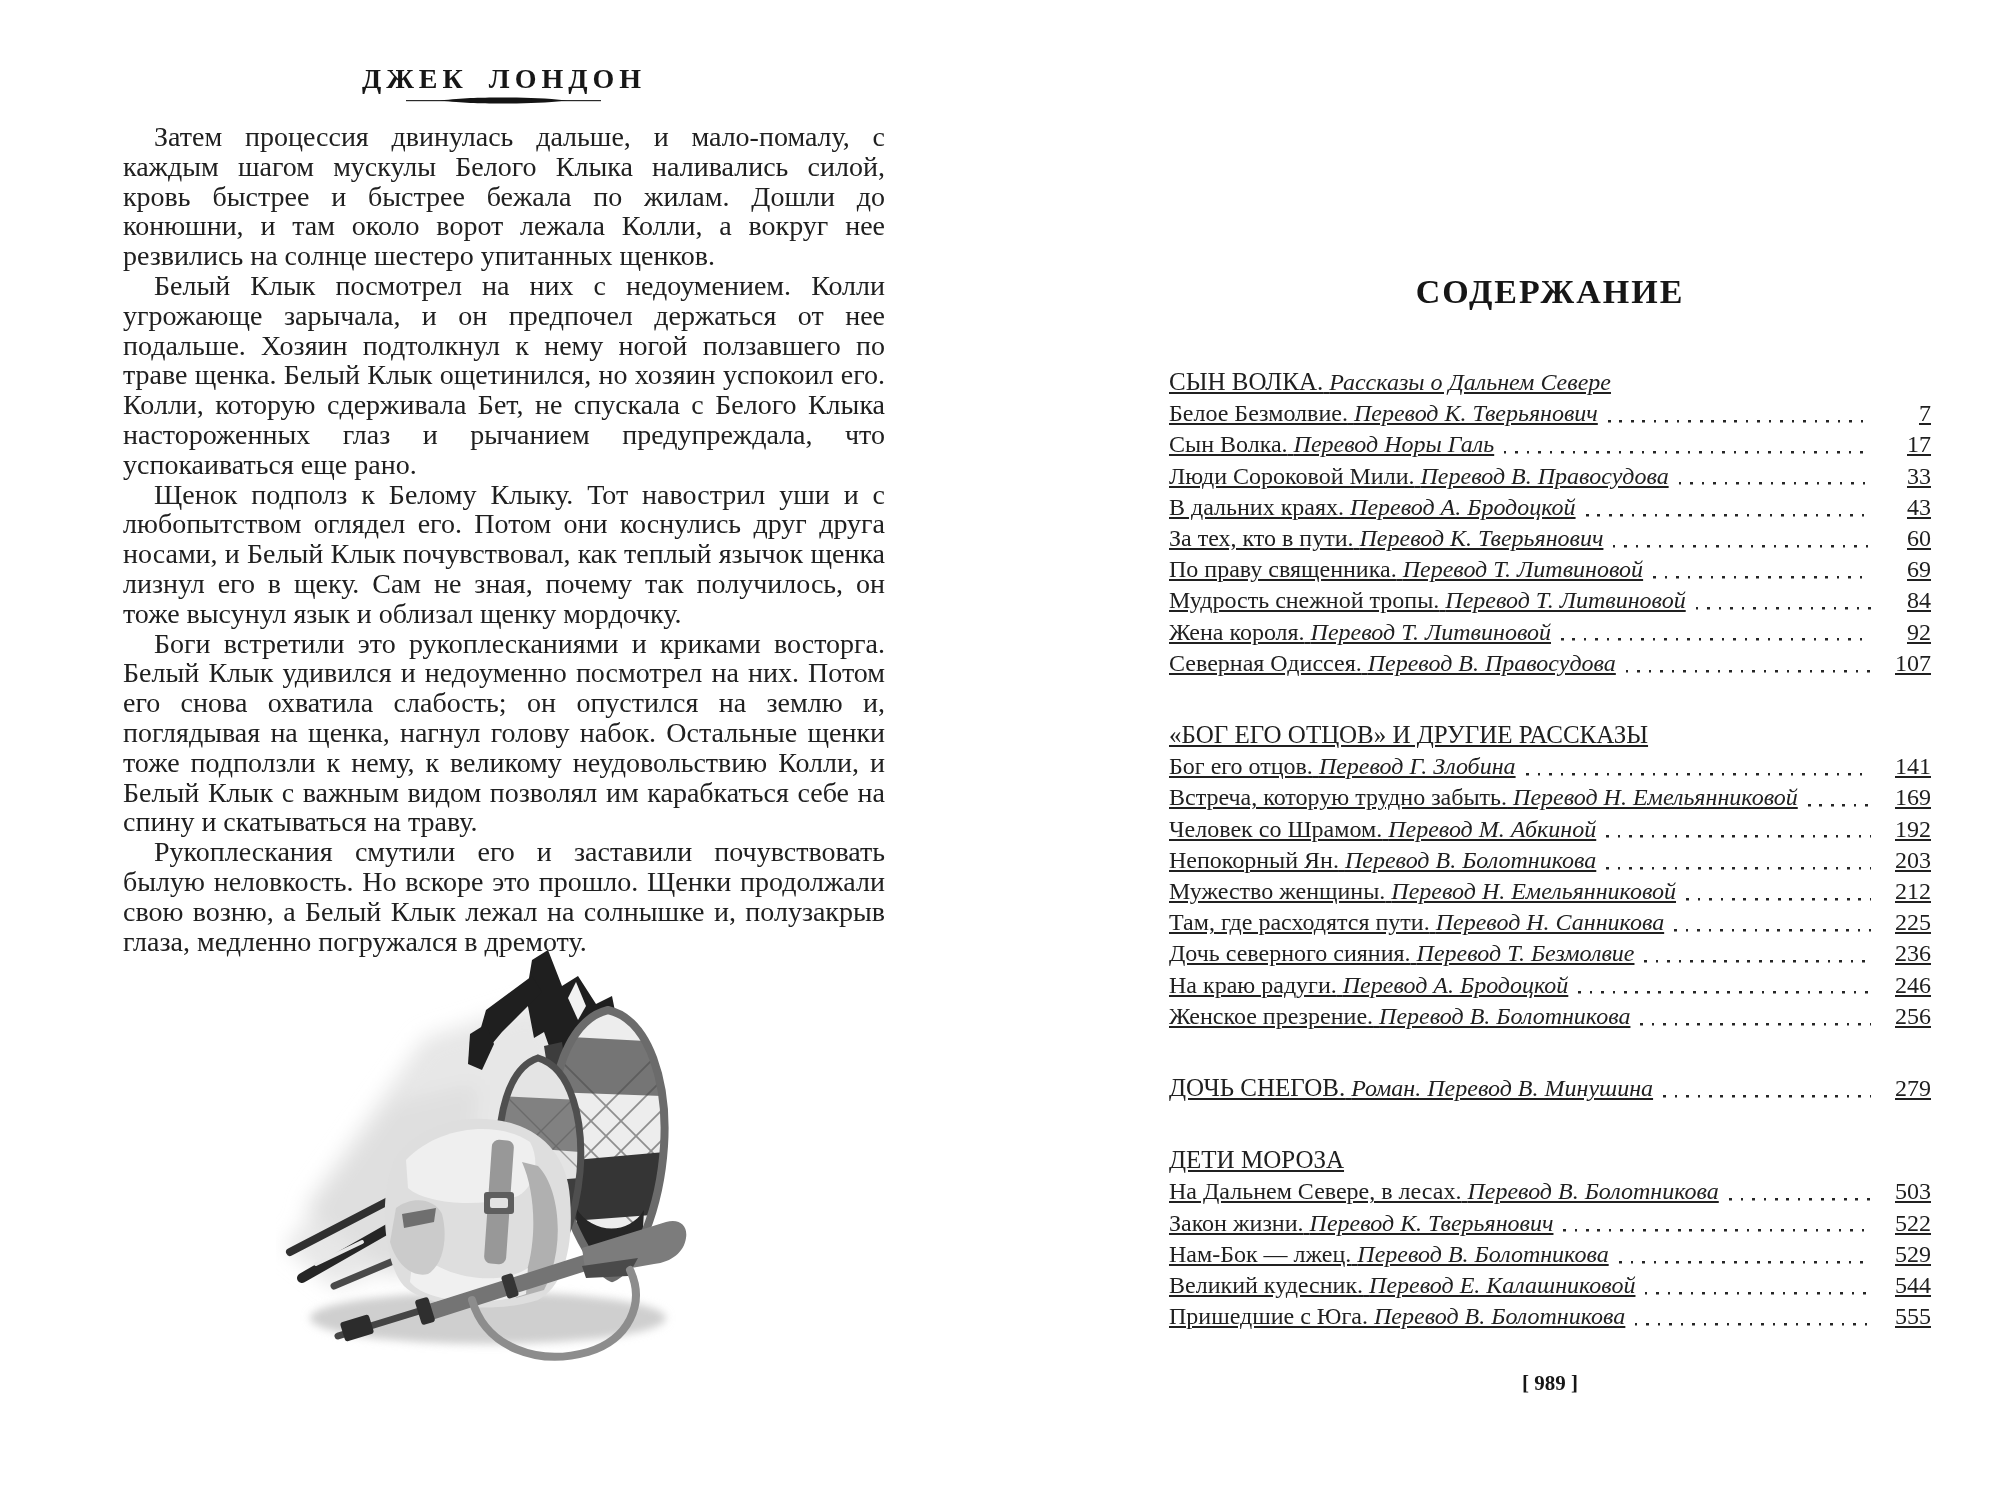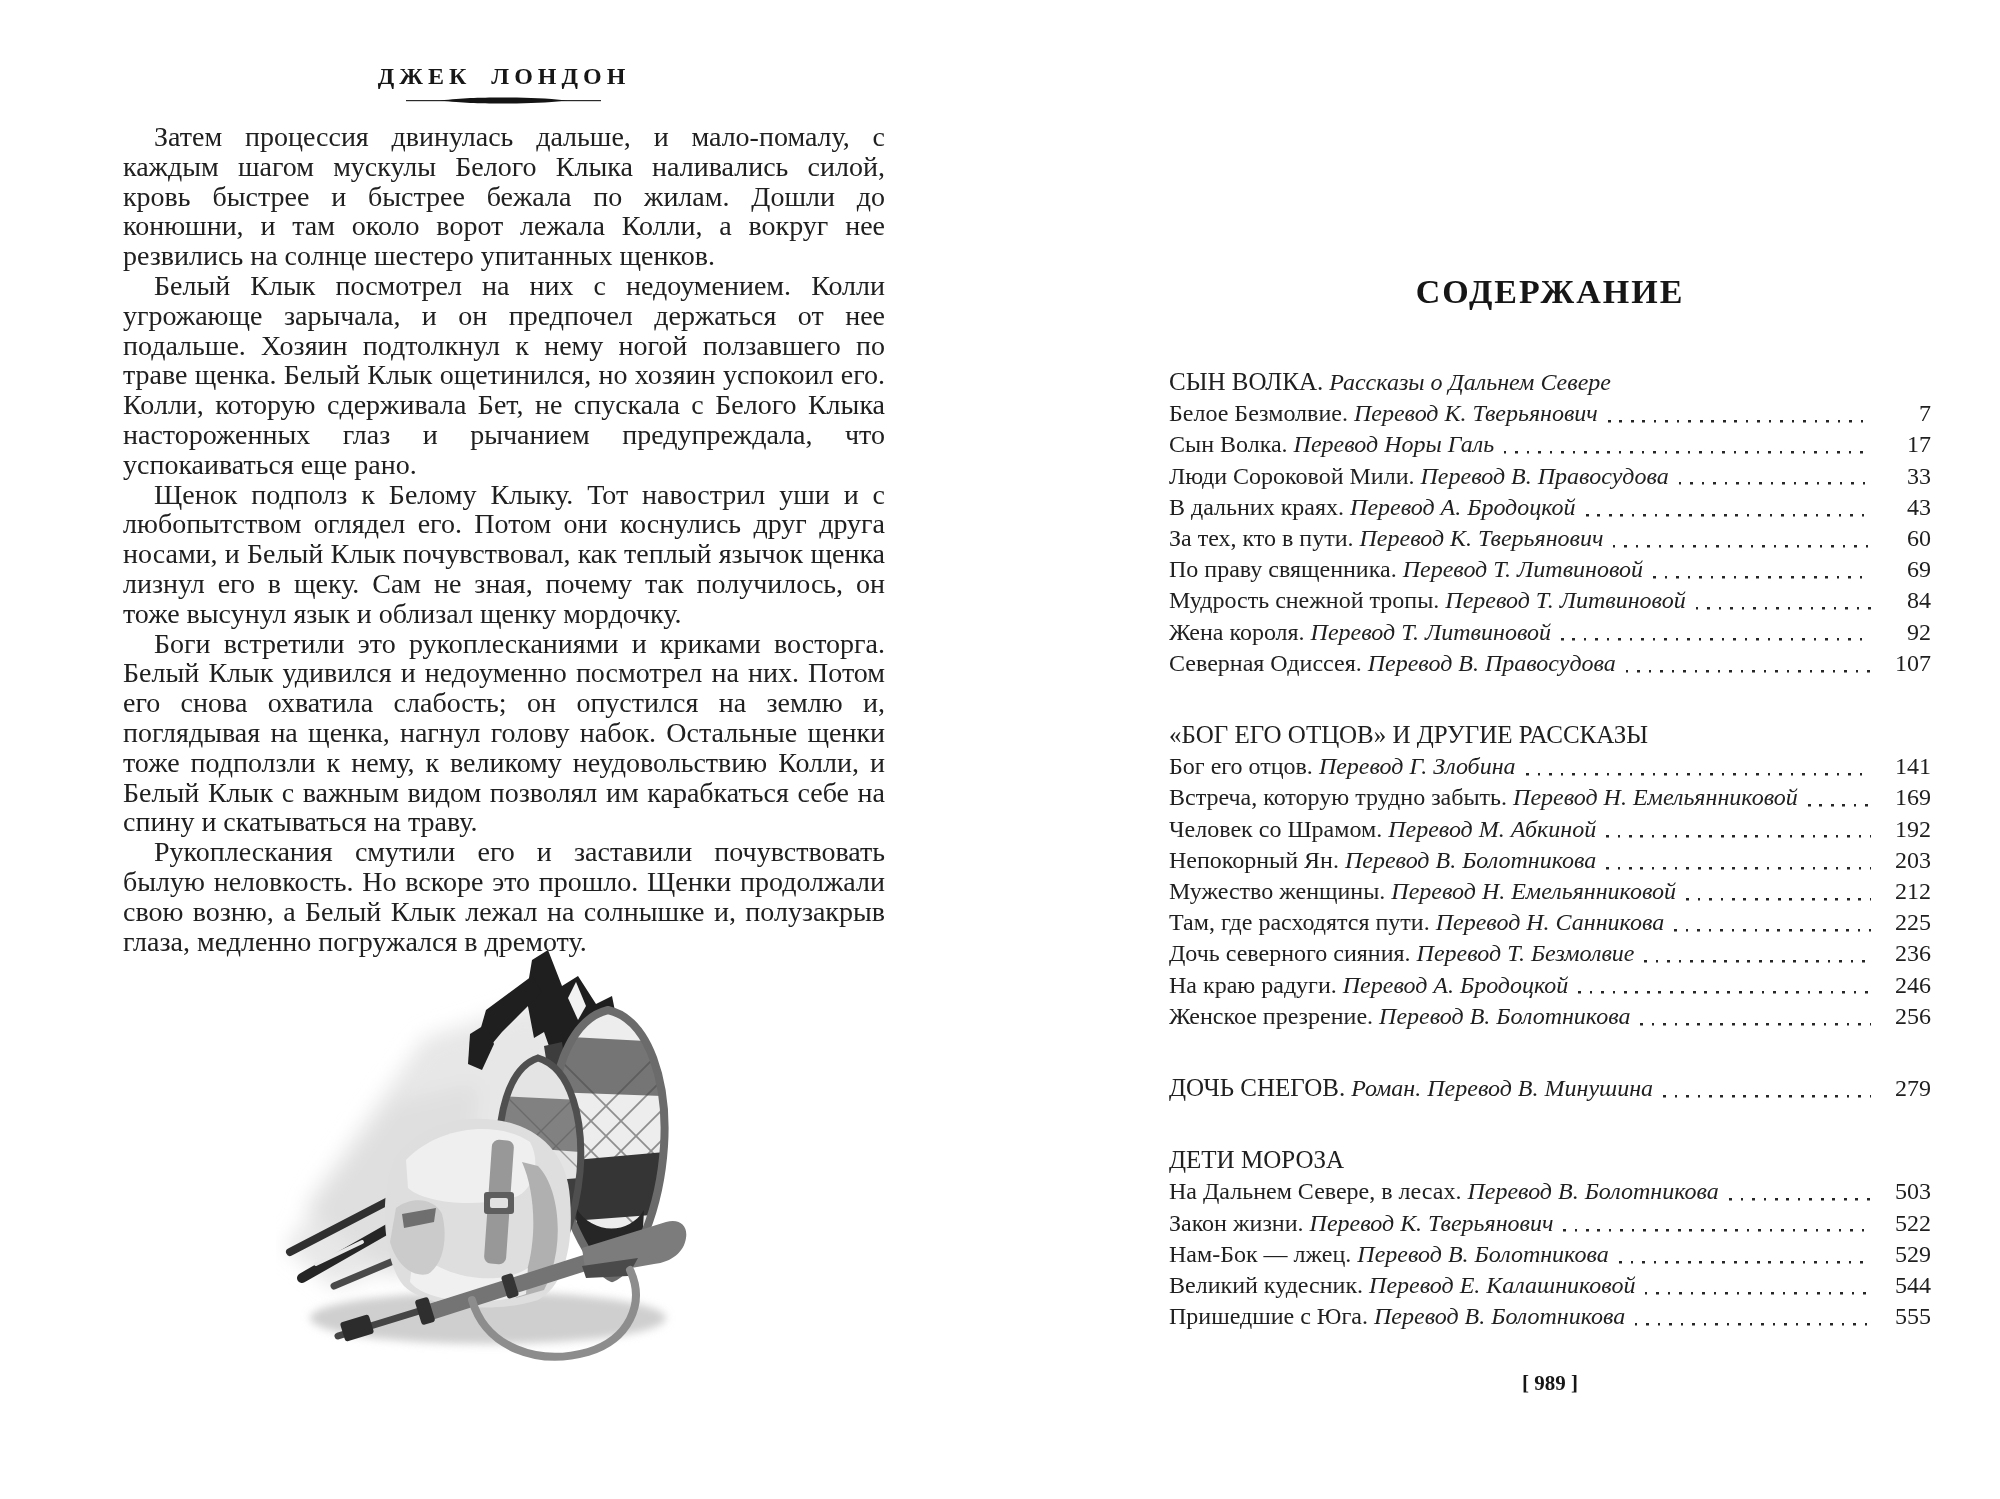--- a/index.html
+++ b/index.html
@@ -3,39 +3,39 @@
 <meta charset="utf-8">
 <style>
   html,body{margin:0;padding:0;background:#888;}
   .sheet{
     position:relative;width:2000px;height:1499px;background:#ffffff;
     font-family:"Liberation Serif",serif;color:#1e1e1e;overflow:hidden;
   }
   
   .running-head{
     position:absolute;left:123px;top:63px;width:762px;text-align:center;
-    font-weight:bold;font-size:24px;letter-spacing:5px;word-spacing:9px;color:#171717;
+    font-weight:bold;font-size:28px;letter-spacing:5px;word-spacing:9px;color:#171717;
   }
   .ornament{position:absolute;left:406px;top:96px;}
   .body-text{
     position:absolute;left:123px;top:122px;width:762px;
     font-size:28px;line-height:29.8px;text-align:justify;color:#202020;
   }
   .body-text p{margin:0;text-indent:31px;}
   .illus{position:absolute;left:276px;top:946px;}
   
   .toc{
     position:absolute;left:1169px;top:272px;width:762px;
     font-size:24px;line-height:31.2px;color:#202020;
   }
   .toc h1{
     margin:0 0 54px 0;text-align:center;font-weight:bold;
     font-size:34px;line-height:40px;letter-spacing:2px;color:#161616;
   }
-  .sec{margin-top:40px;}
+  .sec{margin-top:40px;text-decoration:underline;}
   .sec.first{margin-top:0;}
   .caps{font-size:25px;}
   .it,.tr{font-style:italic;}
   .entry{display:flex;align-items:baseline;}
   .et{white-space:nowrap;}
   .leader{
     flex:1 1 0;min-width:0;align-self:stretch;margin:0 8px 0 10px;
     background-image:repeating-linear-gradient(to right,#262626 0,#262626 2.5px,transparent 2.5px,transparent 11.5px);
     background-size:100% 2.5px;background-repeat:no-repeat;
     background-position:0 calc(100% - 7px);

